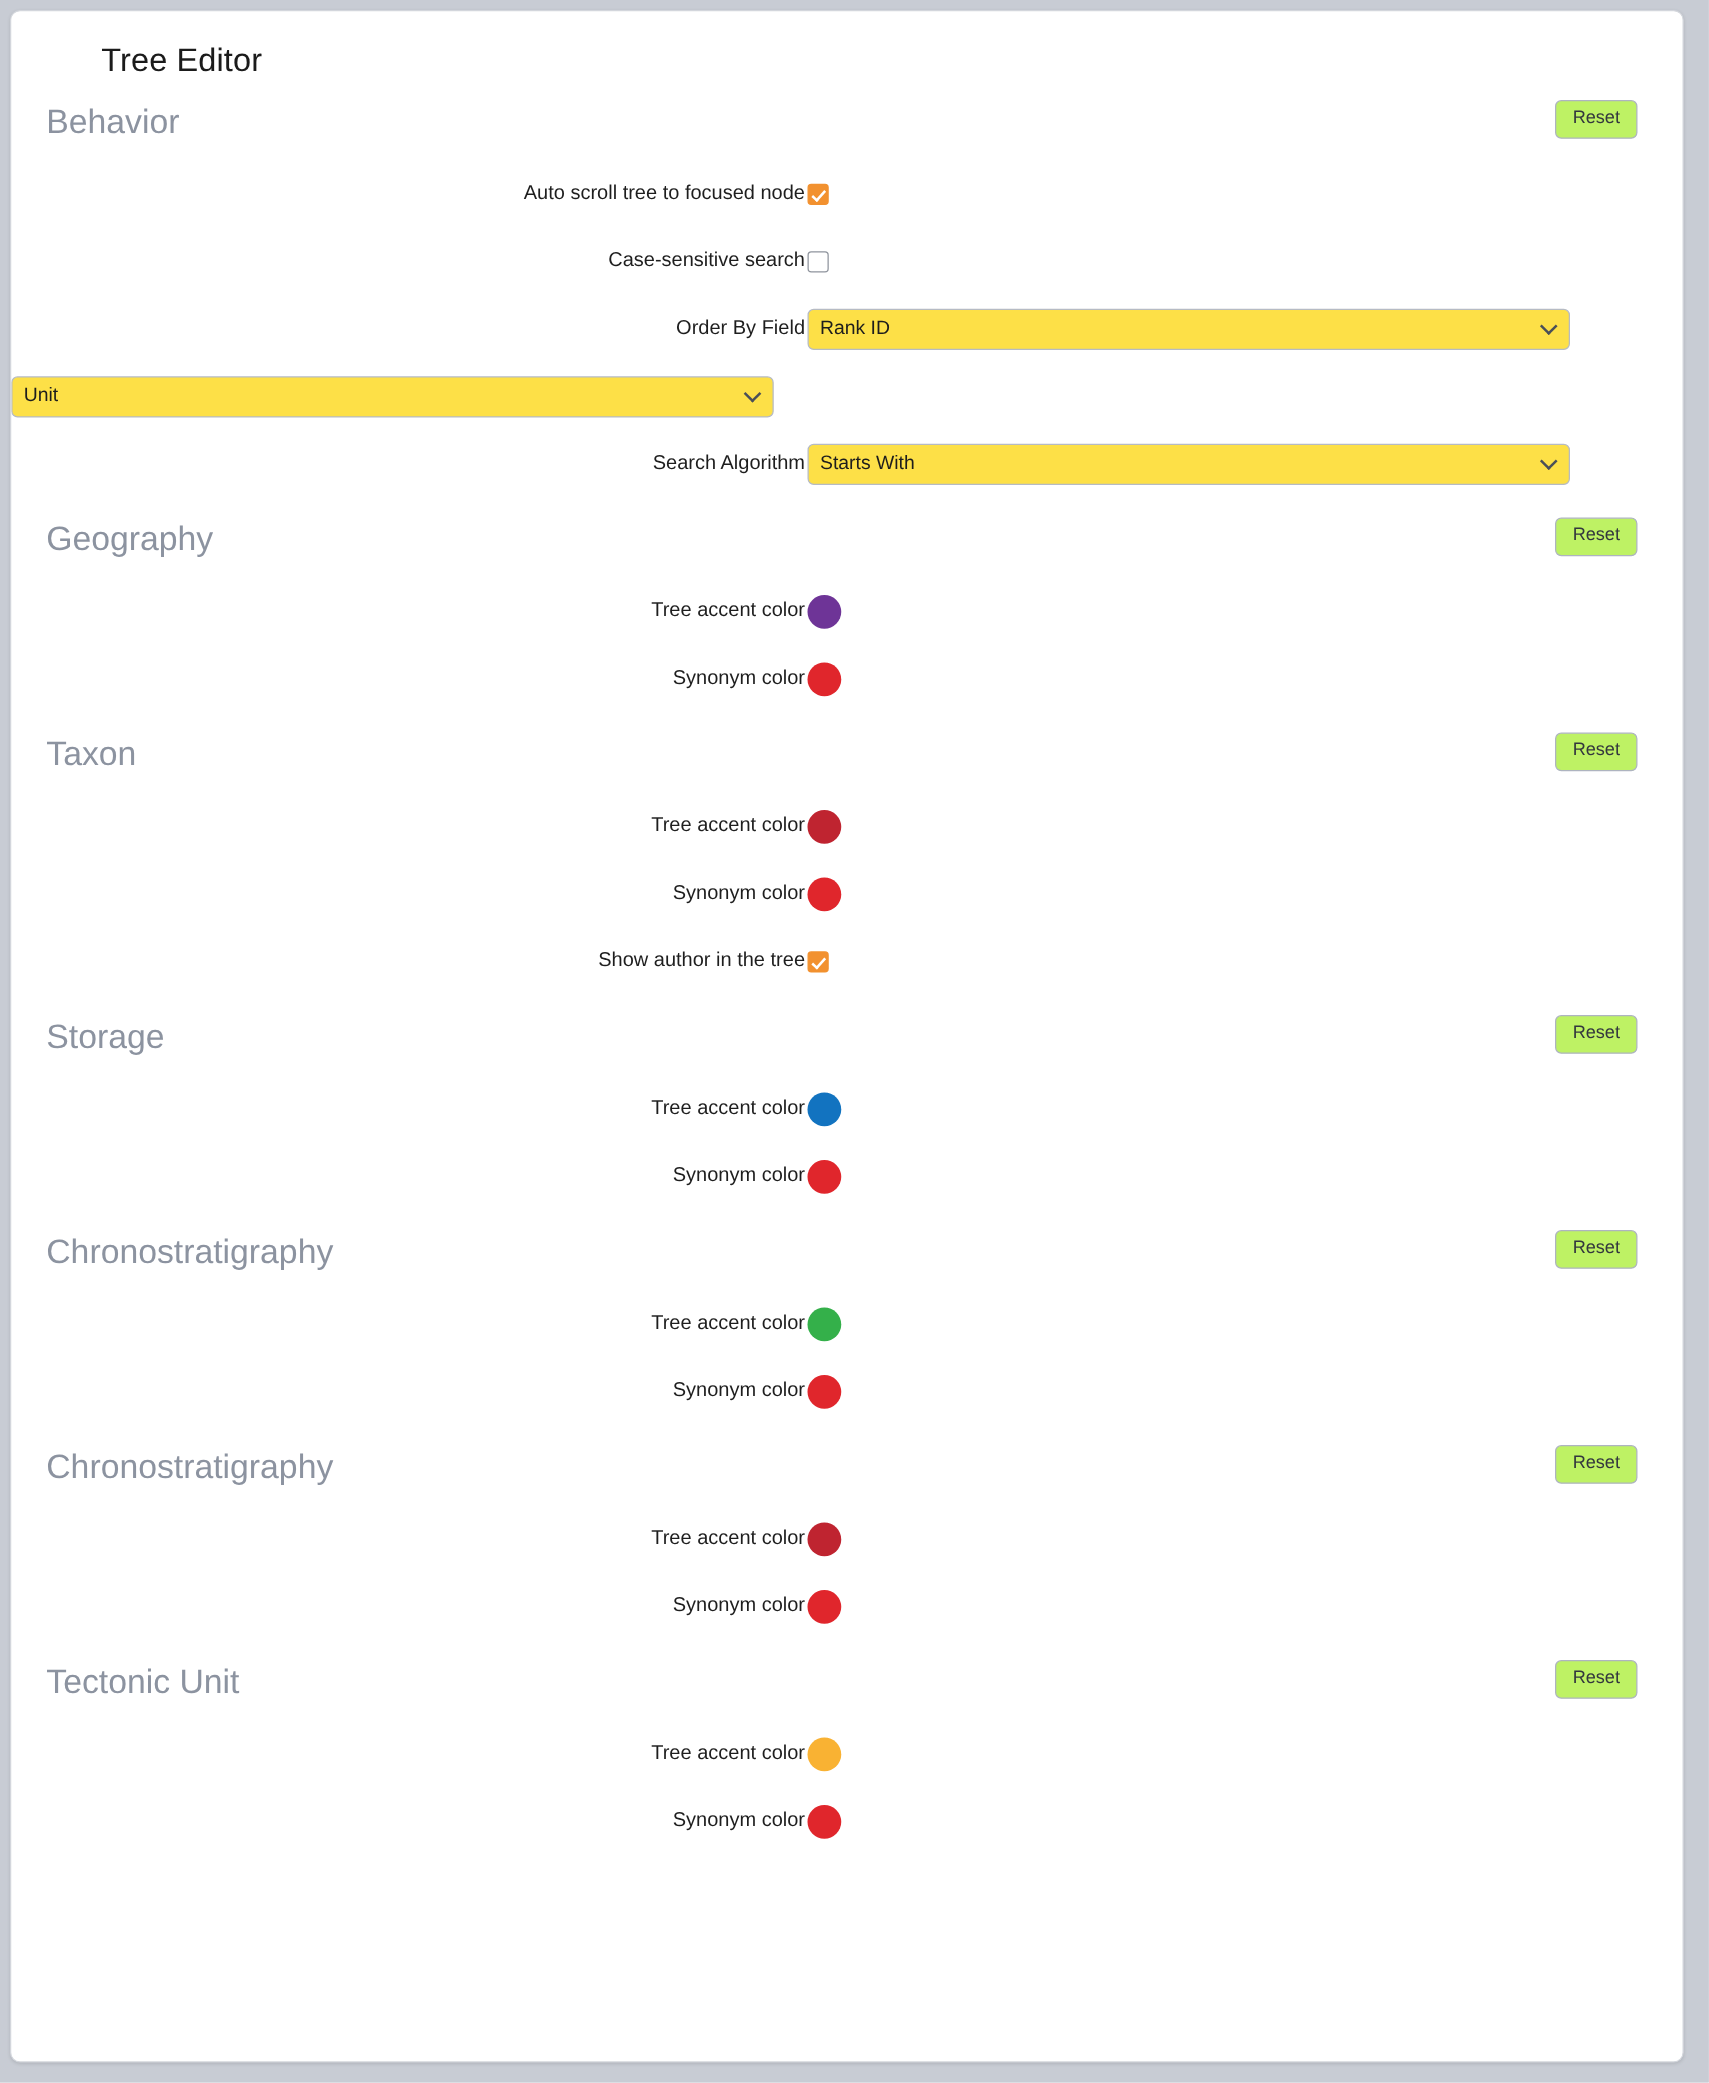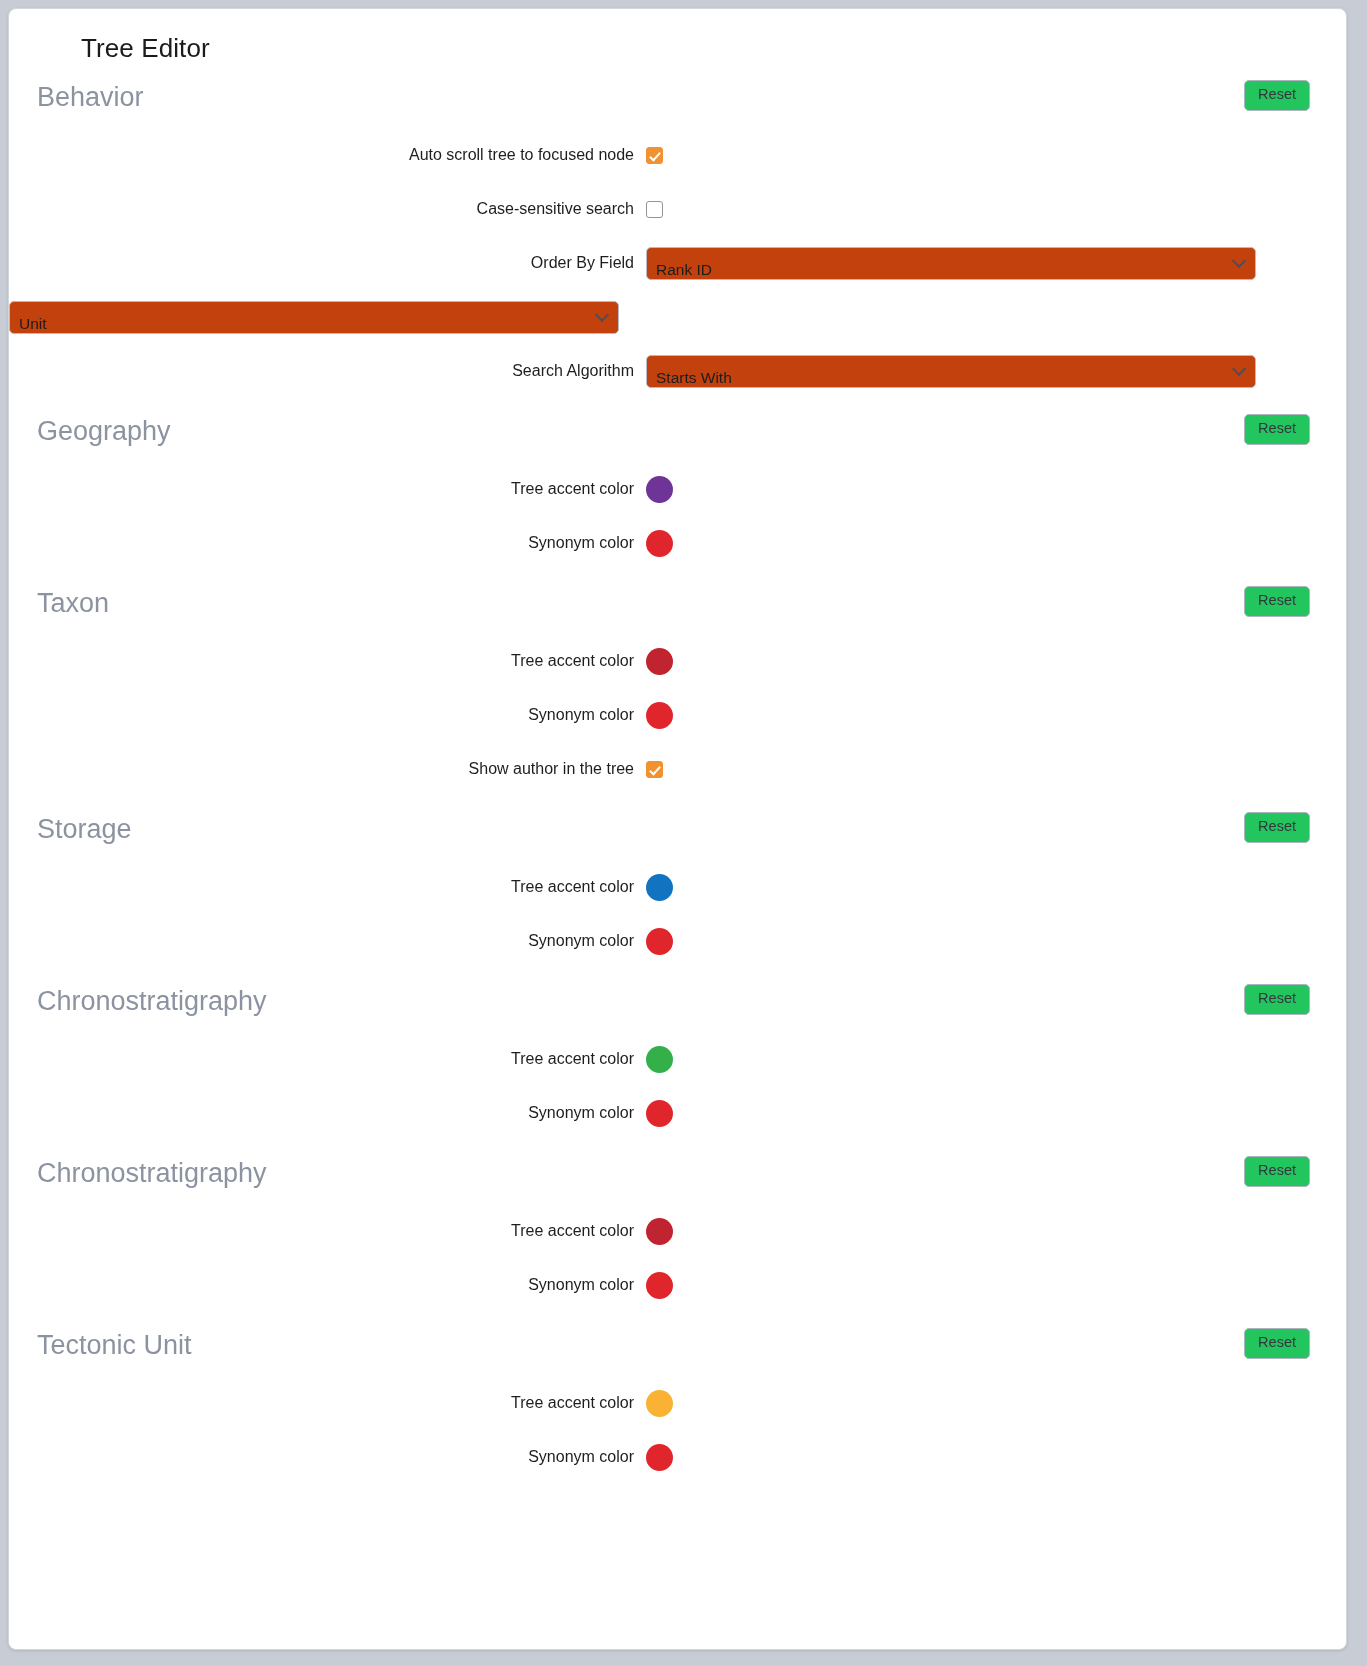--- a/index.html
+++ b/index.html
@@ -48,21 +48,21 @@
     left: 28px;
     top: 18px;
     font-size: 27px;
     color: #8c93a0;
     font-weight: 400;
   }
   .reset-btn {
     position: absolute;
     right: 36px;
     top: 16px;
-    background: #22c55e;
+    background: #bef264;
     border: 1px solid #aeb4c0;
     border-radius: 5px;
     color: #33373e;
     font-size: 14.5px;
     font-family: "Liberation Sans", sans-serif;
     padding: 6px 13px 7px;
     cursor: pointer;
     line-height: 1.1;
   }
   .row {
@@ -70,21 +70,21 @@
     align-items: center;
     justify-content: flex-start;
     height: 54px;
     padding-left: 0;
   }
   .row-label {
     width: 637px;
     text-align: right;
     font-size: 16px;
     color: #1e1e1e;
-    padding-right: 12px;
+    padding-right: 2px;
     white-space: nowrap;
   }
   .ctrl-area {
     flex: 1;
     display: flex;
     align-items: center;
   }
   .checkbox {
     width: 17px;
     height: 17px;
@@ -107,28 +107,28 @@
     top: 2px;
     width: 4px;
     height: 9px;
     border: solid #ffffff;
     border-width: 0 2px 2px 0;
     transform: rotate(42deg);
   }
   .select {
     width: 610px;
     height: 33px;
-    background: #c2410c;
+    background: #fde047;
     border: 1px solid #b6bbc4;
     border-radius: 5px;
     font-size: 15.5px;
     color: #1d1d1d;
     padding: 0 30px 0 9px;
     display: flex;
-    align-items: flex-end;
+    align-items: center;
     position: relative;
     cursor: pointer;
     font-family: "Liberation Sans", sans-serif;
   }
   .select .chev {
     position: absolute;
     right: 11px;
     top: 50%;
     width: 10px;
     height: 10px;

